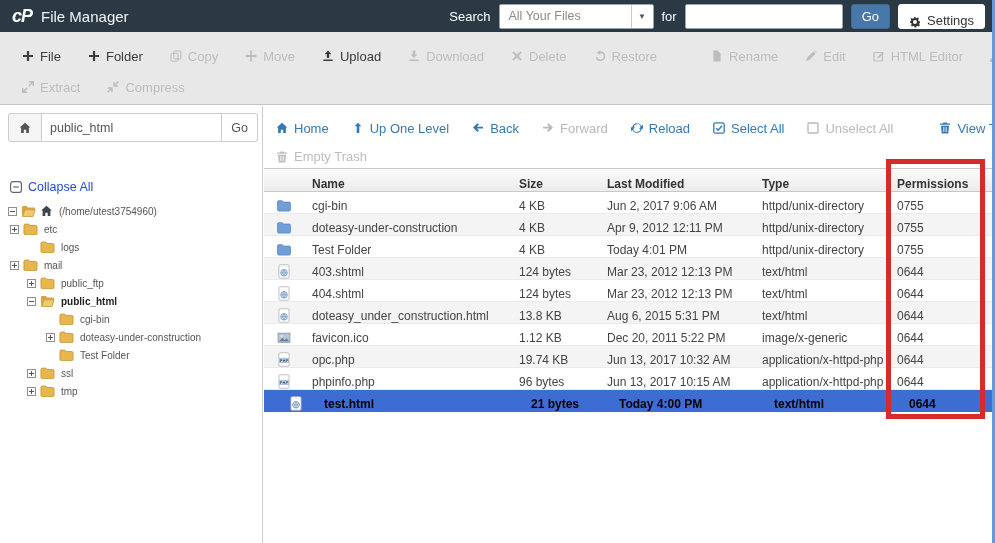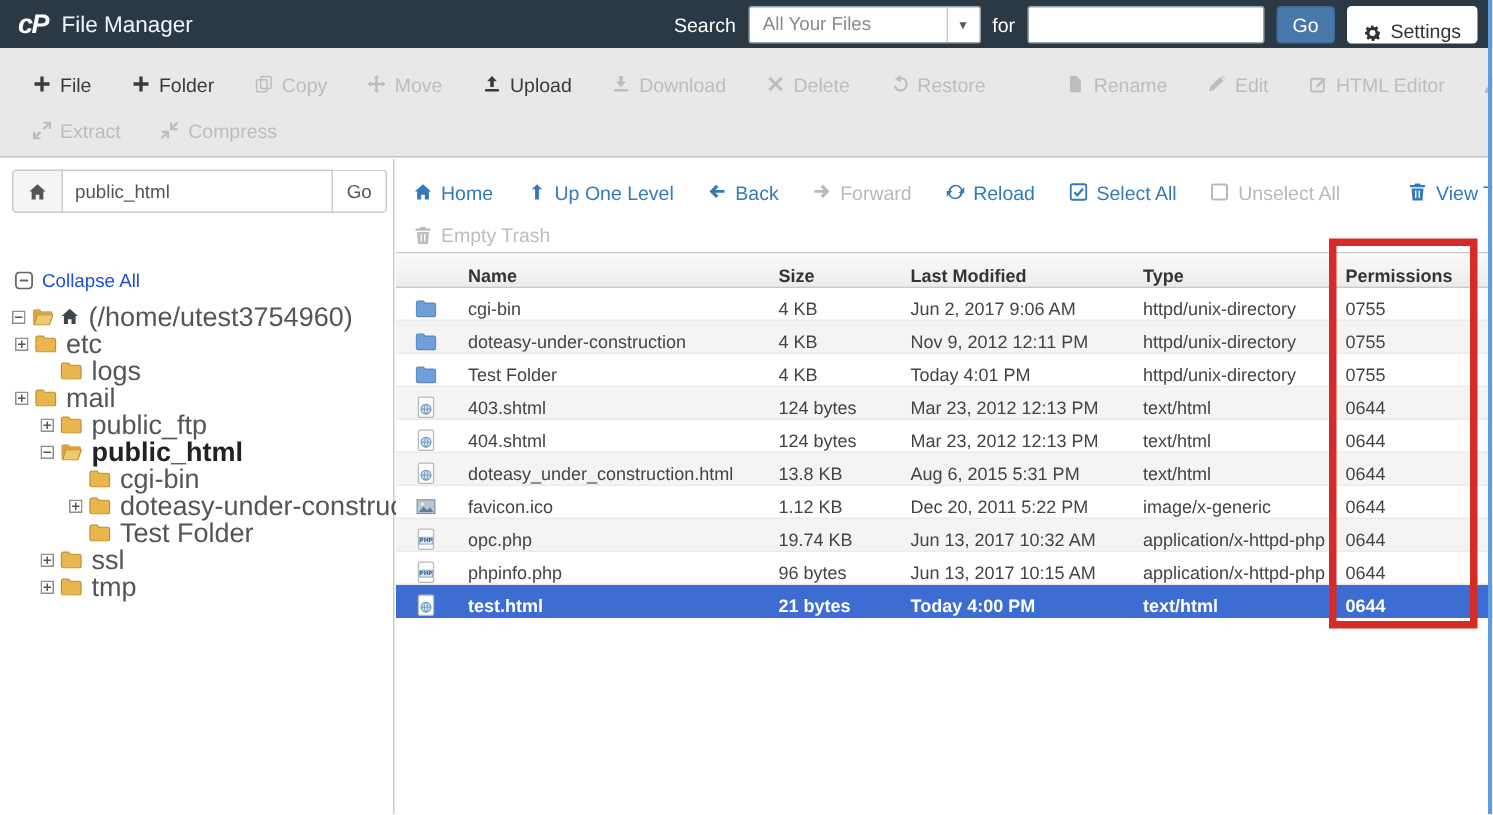--- a/index.html
+++ b/index.html
@@ -49,21 +49,21 @@
   .sidebar{position:absolute; top:106px; left:0; width:263px; bottom:0; border-right:1px solid #ccc; background:#fff;}
   .pathbar{position:absolute; top:7px; left:8px; display:flex; align-items:center;}
   .home-btn{width:34px; height:29px; background:#f5f5f5; border:1px solid #ccc; border-radius:3px 0 0 3px;
     display:flex; align-items:center; justify-content:center; color:#555; cursor:pointer;}
   .path-input{width:180px; height:29px; border:1px solid #ccc; border-left:none; padding:0 8px; font-size:12.5px; color:#555;}
   .path-go{width:36px; height:29px; background:#fff; border:1px solid #ccc; border-left:none; border-radius:0 3px 3px 0;
     font-size:12.5px; color:#555; cursor:pointer;}
   .collapse-row{position:absolute; top:74px; left:10px; display:flex; align-items:center; gap:6px;
     font-size:12.5px; color:#1d4ed8; cursor:pointer;}
   .tree{position:absolute; top:96px; left:0; right:0; list-style:none;}
-  .tree-row{display:flex; align-items:center; gap:4px; height:18px; font-size:18px; color:#555; cursor:pointer; white-space:nowrap;}
+  .tree-row{display:flex; align-items:center; gap:4px; height:18px; font-size:10px; color:#555; cursor:pointer; white-space:nowrap;}
   .tree-row .tree-lbl{padding-left:2px;}
   .tree-row.bold .tree-lbl{font-weight:bold; color:#222;}
   .tree-home{width:13px; height:12px; color:#3b4650;}
   .exp-spacer{display:inline-block; width:9px; height:9px; flex:0 0 auto;}
 
   
   .main{position:absolute; top:106px; left:264px; right:0; bottom:0; background:#fff;}
   .navbar{position:absolute; top:10px; left:12px; right:2px; display:flex; align-items:center; gap:23px; height:24px;}
   .nav-link{display:flex; align-items:center; gap:6px; font-size:13px; color:var(--accent); cursor:pointer; white-space:nowrap;}
   .nav-link.disabled{color:#b9b9b9; cursor:default;}
@@ -77,21 +77,21 @@
   .trow.stripe{background:#f4f4f4;}
   .thead{height:23px; background:linear-gradient(#fbfbfb,#ececec); border-bottom:1px solid #c9c9c9;
     font-weight:bold; color:#333;}
   .cell{padding-left:8px; overflow:hidden; white-space:nowrap;}
   .col-icon{width:40px; padding:0; display:flex; justify-content:center;}
   .col-name{width:207px;}
   .col-size{width:88px;}
   .col-mod{width:155px;}
   .col-type{width:135px;}
   .col-perm{flex:1;}
-  .trow.sel{background:var(--selected-row); color:#ffffff; font-weight:bold; border-bottom-color:var(--selected-row);}
+  .trow.sel{background:var(--selected-row); color:#000000; font-weight:bold; border-bottom-color:var(--selected-row);padding-left:12px;}
 
   
   .red-box{position:absolute; left:886px; top:159px; width:99px; height:260px;
     border:5px solid var(--highlight); pointer-events:none;}
   .right-edge{position:absolute; right:0; top:0; bottom:0; width:3px; background:#5d9ce2;}
 </style>
 </head>
 <body>
 
 <div id="app">
@@ -517,21 +517,21 @@
         <div class="trow stripe">
           <div class="cell col-icon">
             <span class="ic ic-file">
               <svg viewBox="0 0 13 11">
                 <path d="M.5 2.2C.5 1.5 1 1 1.7 1h3.2l1 1.3h5.4c.7 0 1.2.5 1.2 1.2v6c0 .7-.5 1.2-1.2 1.2H1.7C1 10.7.5 10.2.5 9.5z" fill="var(--folder-blue)" stroke="#5a86bb" stroke-width=".7"></path>
               </svg>
             </span>
           </div>
           <div class="cell col-name">doteasy-under-construction</div>
           <div class="cell col-size">4 KB</div>
-          <div class="cell col-mod">Nov 9, 2012 12:11 PM</div>
+          <div class="cell col-mod">Apr 9, 2012 12:11 PM</div>
           <div class="cell col-type">httpd/unix-directory</div>
           <div class="cell col-perm">0755</div>
         </div>
         <div class="trow">
           <div class="cell col-icon">
             <span class="ic ic-file">
               <svg viewBox="0 0 13 11">
                 <path d="M.5 2.2C.5 1.5 1 1 1.7 1h3.2l1 1.3h5.4c.7 0 1.2.5 1.2 1.2v6c0 .7-.5 1.2-1.2 1.2H1.7C1 10.7.5 10.2.5 9.5z" fill="var(--folder-blue)" stroke="#5a86bb" stroke-width=".7"></path>
               </svg>
             </span>

